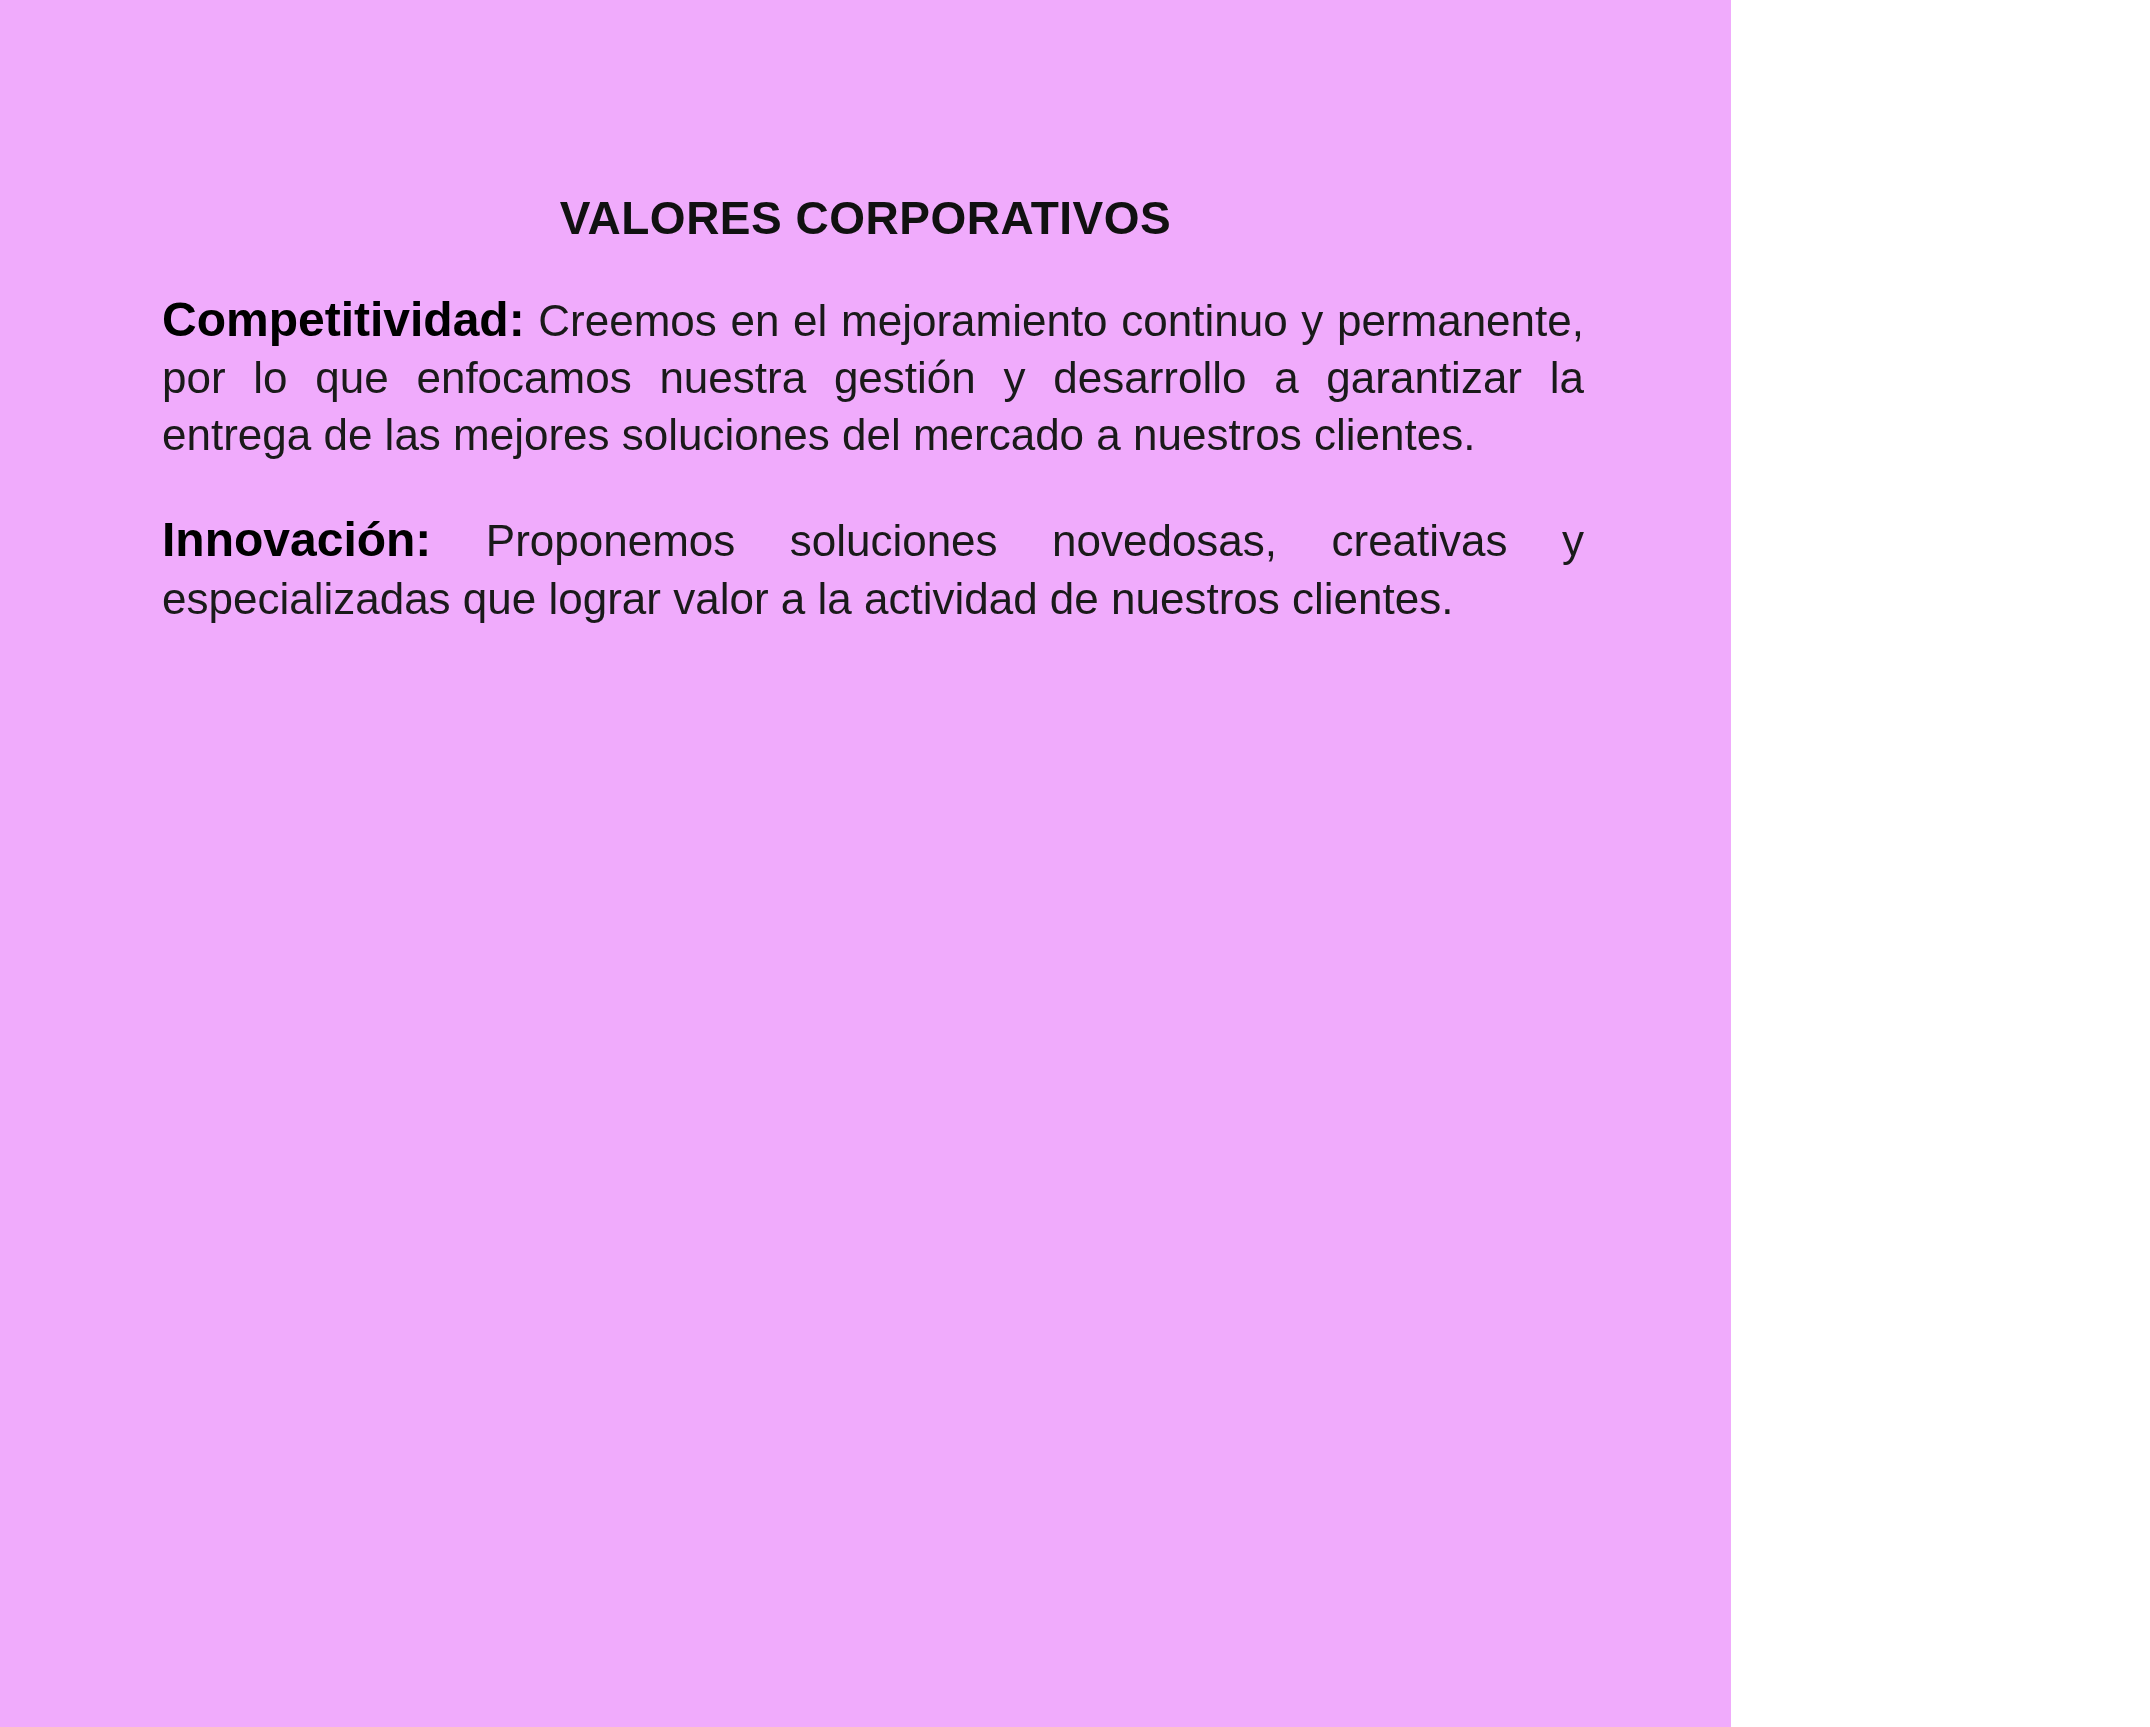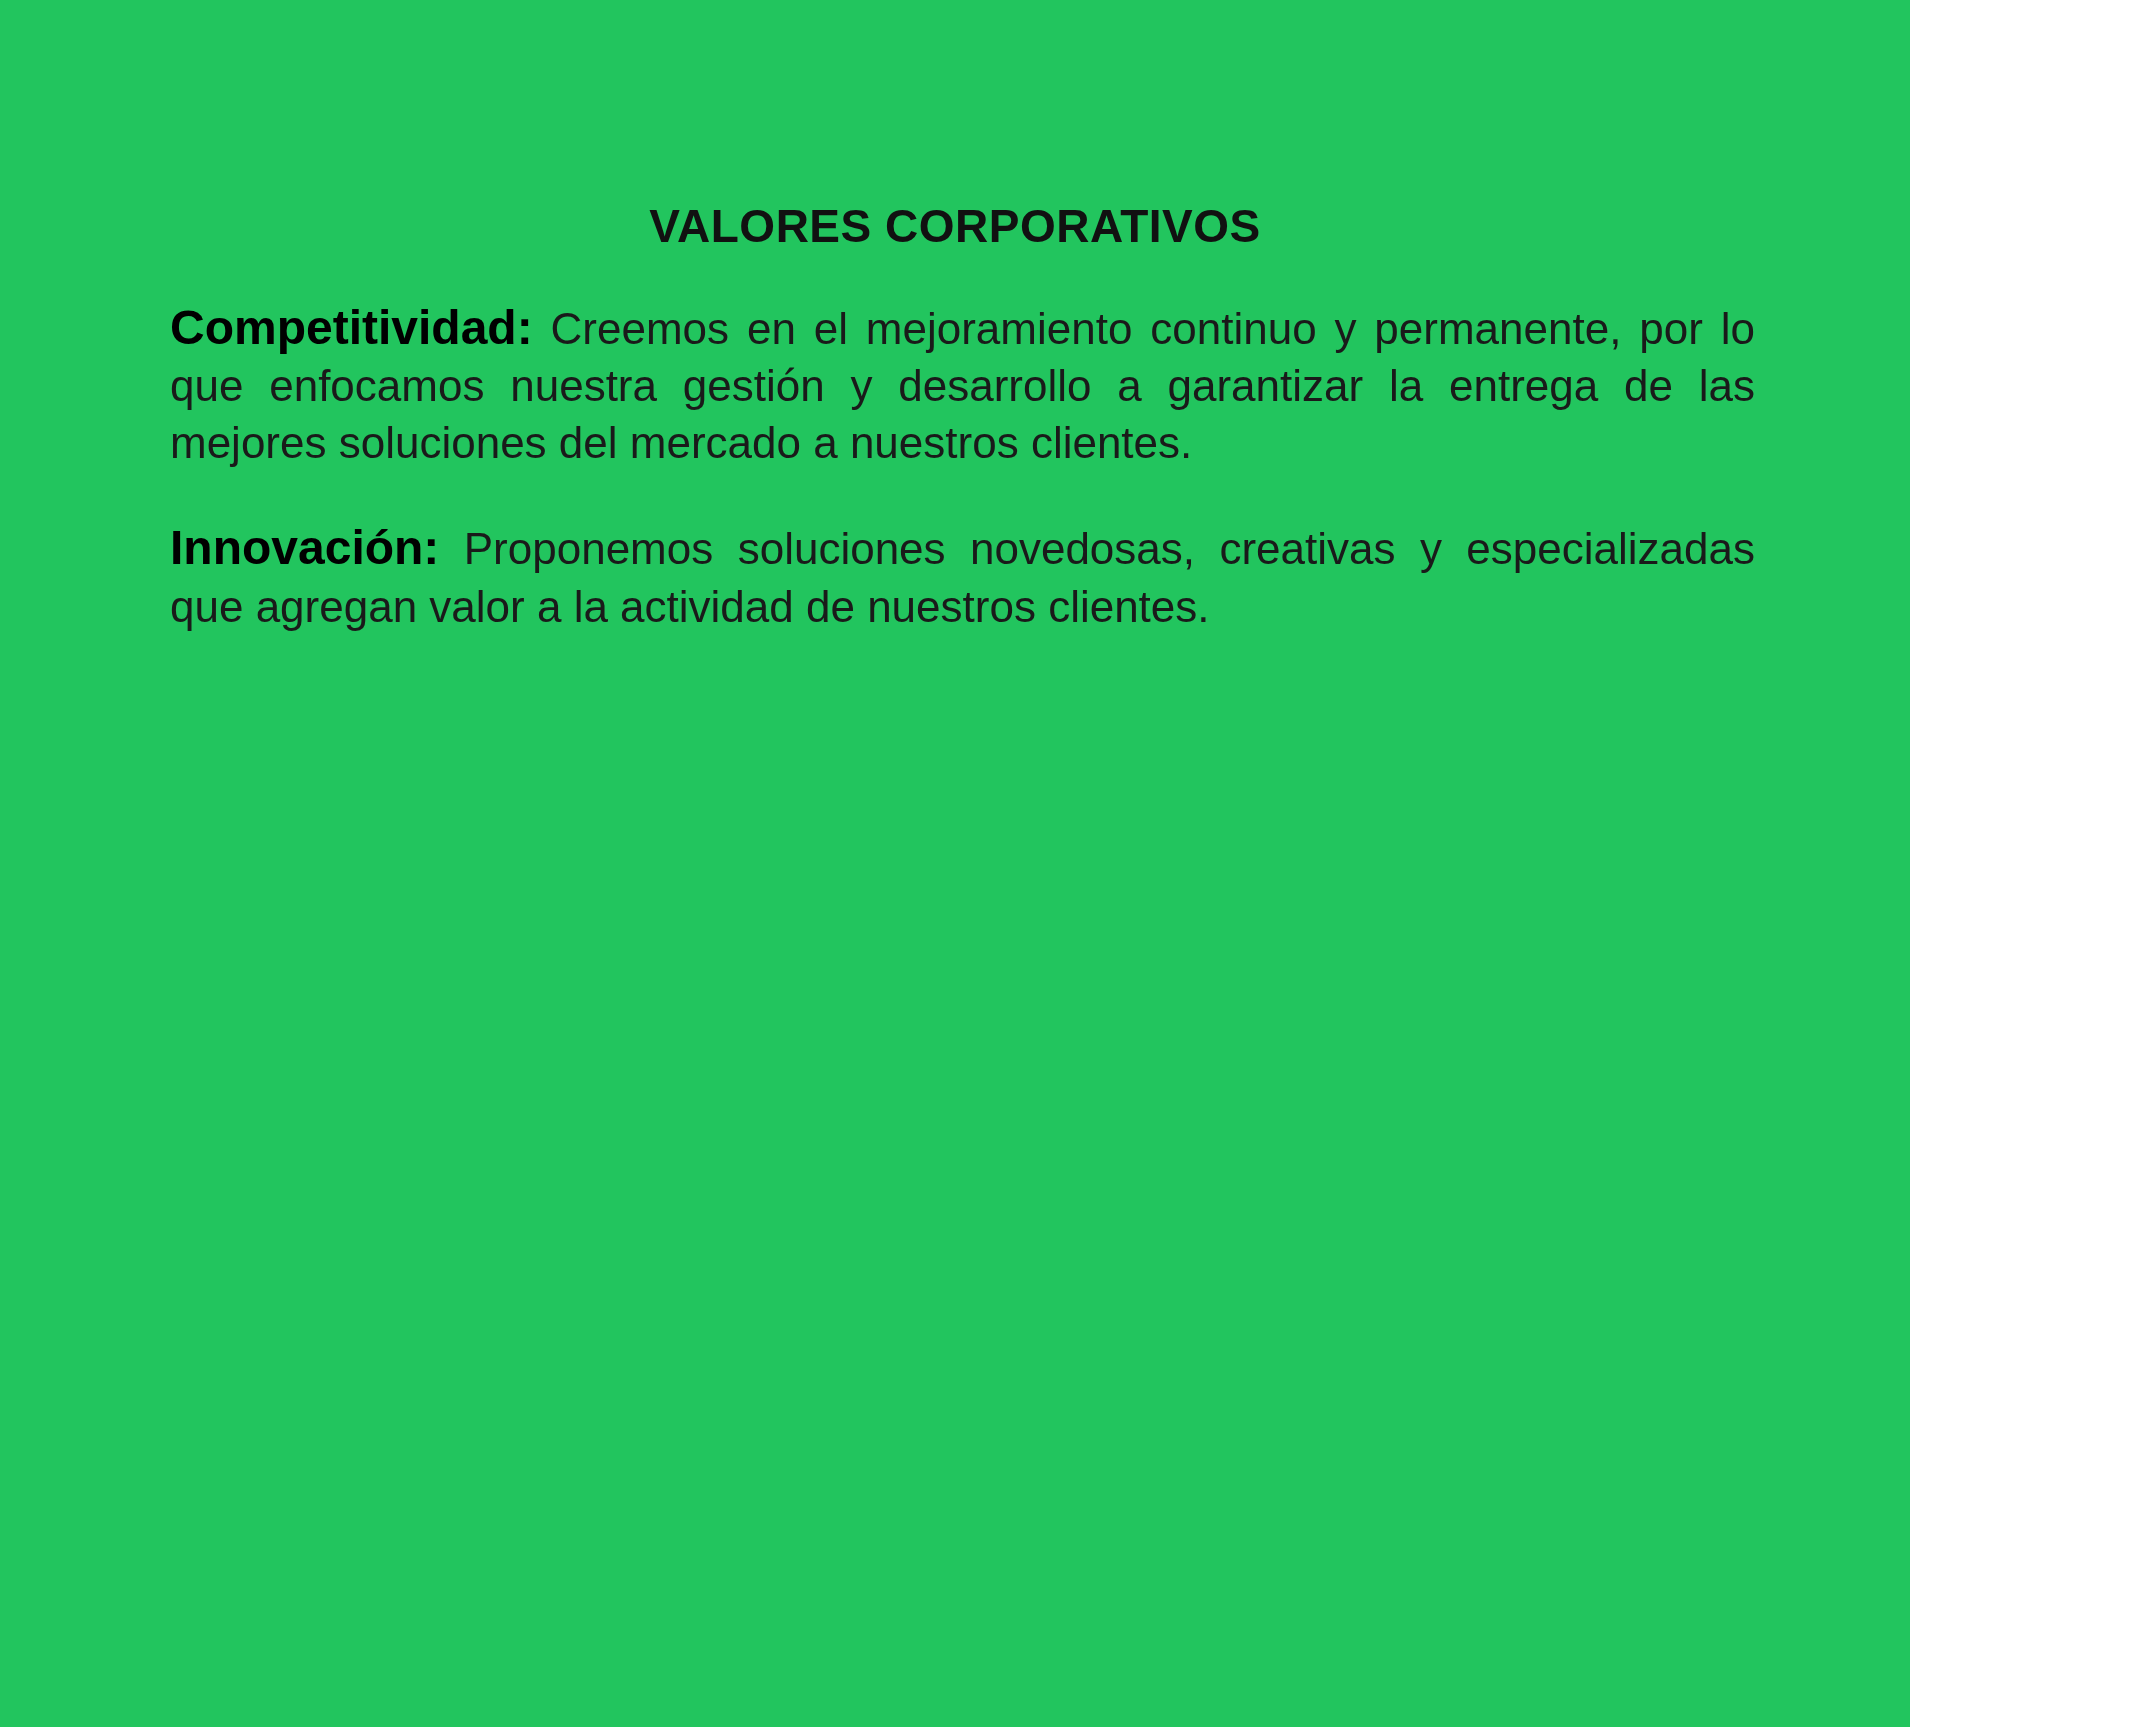--- a/index.html
+++ b/index.html
@@ -9,25 +9,25 @@
   }
   body {
     width: 2151px;
     height: 1727px;
     font-family: "Liberation Sans", sans-serif;
     color: #1a1a1a;
     -webkit-font-smoothing: antialiased;
   }
   .page {
     position: relative;
-    width: 1910px;
+    width: 1731px;
     height: 1727px;
-    background: #22c55e;
+    background: #f0abfc;
     box-sizing: border-box;
-    padding: 16px;
+    padding: 8px;
   }
   .doc-title {
     text-align: center;
     font-size: 46px;
     font-weight: bold;
     letter-spacing: 0.5px;
     margin: 0;
     padding-top: 183px;
     color: #111111;
   }
@@ -68,19 +68,19 @@
 
     <p class="value-block">
       <span class="value-term">Competitividad:</span>
       <span class="value-desc">Creemos en el mejoramiento continuo y permanente, por lo que enfocamos nuestra gestión y desarrollo a garantizar la entrega de las mejores soluciones del mercado a nuestros clientes.</span>
     </p>
 
 
 
     <p class="value-block">
       <span class="value-term">Innovación:</span>
-      <span class="value-desc">Proponemos soluciones novedosas, creativas y especializadas que agregan valor a la actividad de nuestros clientes.</span>
+      <span class="value-desc">Proponemos soluciones novedosas, creativas y especializadas que lograr valor a la actividad de nuestros clientes.</span>
     </p>
 
 
   </div>
 </div>
 
 
 </body></html>

